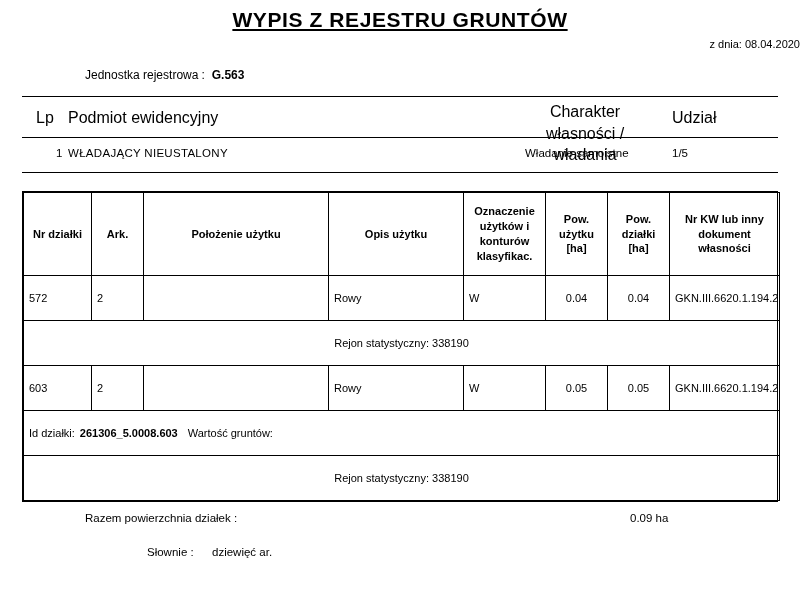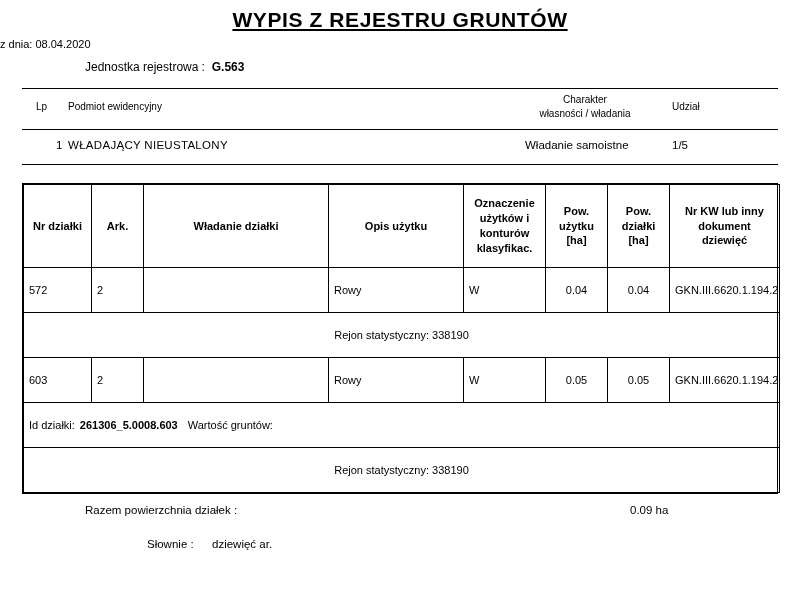--- a/index.html
+++ b/index.html
@@ -27,27 +27,27 @@
   .doc-title {
     text-align: center;
     font-size: 21px;
     font-weight: bold;
     letter-spacing: 0.6px;
     margin: 8px 0 0 0;
     font-family: "Liberation Sans", sans-serif;
     text-decoration: underline;
   }
   .doc-date {
-    text-align: left;
+    text-align: right;
     font-size: 11px;
     margin-top: 6px;
   }
 
   .unit-row {
-    margin-top: 10px;
+    margin-top: 18px;
     padding-left: 85px;
     font-size: 12px;
   }
   .unit-label {
     display: inline-block;
   }
   .unit-sep {
     display: inline-block;
     padding: 0 3px;
   }
@@ -63,21 +63,21 @@
     position: relative;
   }
   .hline {
     border-top: 1px solid #000;
     height: 0;
     margin: 0 22px;
   }
   .owner-head {
     position: relative;
     height: 40px;
-    font-size: 10px;
+    font-size: 16px;
     padding-left: 36px;
   }
   .owner-head .col-lp {
     position: absolute;
     left: 36px;
     top: 12px;
   }
   .owner-head .col-subject {
     position: absolute;
     left: 68px;
@@ -260,42 +260,42 @@
           <col class="c4">
         <col class="c5">
           <col class="c6">
           <col class="c7">
           <col class="c8">
       </colgroup>
       <thead>
         <tr>
           <th>Nr działki</th>
           <th>Ark.</th>
-          <th>Władanie działki</th>
+          <th>Położenie użytku</th>
           <th>Opis użytku</th>
           <th>
             <span>Oznaczenie</span><br>
             <span>użytków i</span><br>
             <span>konturów</span><br>
             <span>klasyfikac.</span>
           </th>
           <th>
             <span>Pow.</span><br>
             <span>użytku</span><br>
             <span>[ha]</span>
           </th>
           <th>
             <span>Pow.</span><br>
             <span>działki</span><br>
             <span>[ha]</span>
           </th>
           <th>
             <span>Nr KW lub inny</span><br>
             <span>dokument</span><br>
-            <span>dziewięć</span>
+            <span>własności</span>
           </th>
         </tr>
       </thead>
       <tbody>
 
         <tr>
           <td class="lft">572</td>
           <td class="lft">2</td>
           <td class="lft"></td>
           <td class="lft">Rowy</td>

